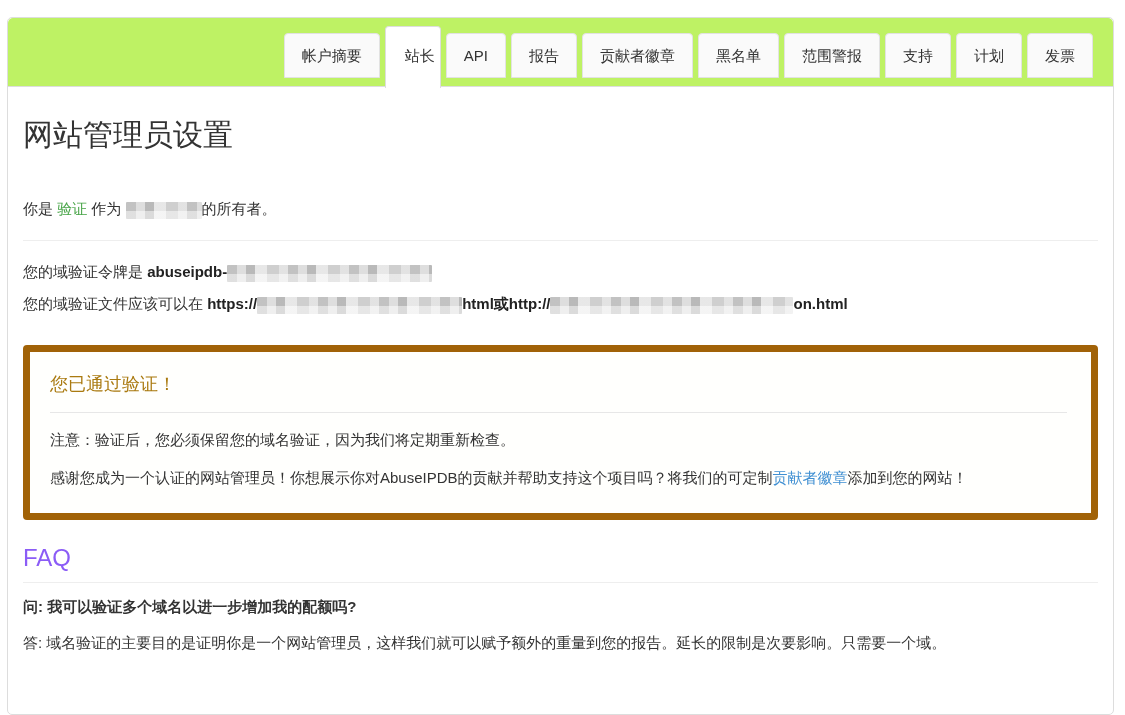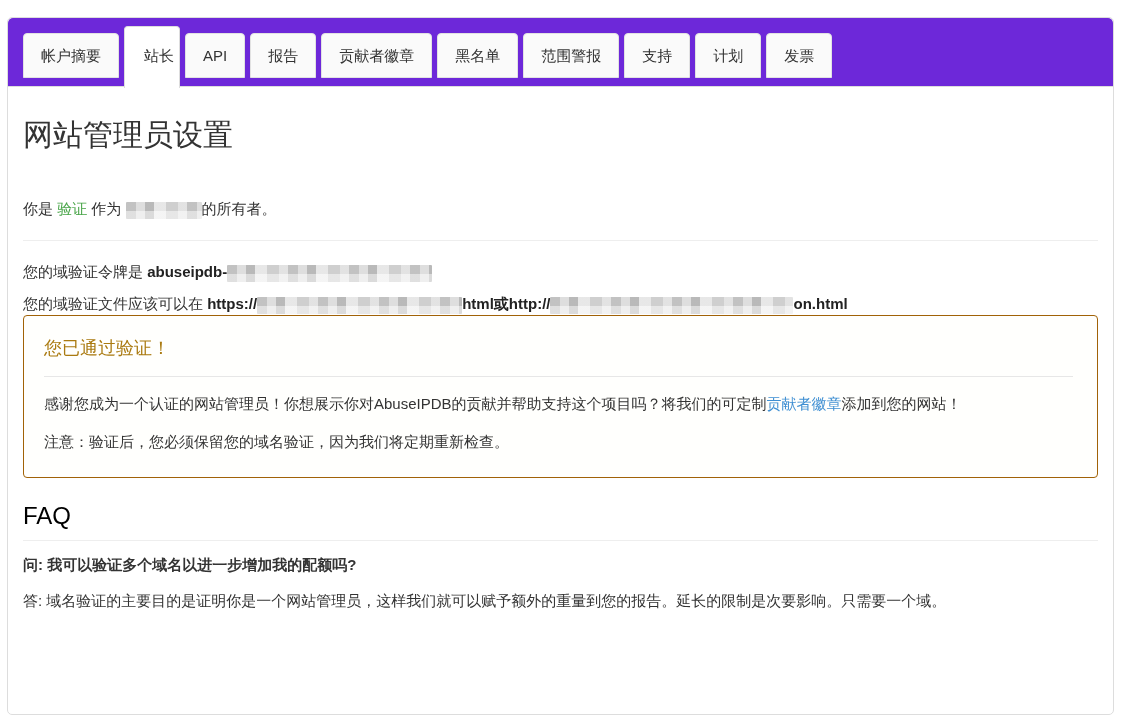--- a/index.html
+++ b/index.html
@@ -13,27 +13,28 @@
   
   .panel {
     margin:17px 11px 0 7px;
     border:1px solid #ddd;
     border-radius:5px;
     background:#fff;
     height:698px;
     overflow:hidden;
   }
   .panel-heading {
-    background:#6d28d9;
+    background:#bef264;
     border-bottom:1px solid #ddd;
     height:69px;
     padding:15px 15px 0 15px;
     display:flex;
     align-items:flex-start;
     border-radius:5px 5px 0 0;
+    justify-content:flex-end;
   }
   .tab {
     height:45px;
     padding:12px 17px;
     margin-right:5px;
     font-size:15px;
     color:#333;
     background:#fafafa;
     border:1px solid #e2e2e2;
     border-radius:4px 4px 0 0;
@@ -90,36 +91,37 @@
     padding:11px 18px;
     font-size:12px;
     font-weight:bold;
     color:#333;
     letter-spacing:.3px;
     cursor:pointer;
     font-family:"Liberation Sans","DejaVu Sans",sans-serif;
   }
 
   .alert-box {
-    border:1px solid #a16207;
+    margin-top:30px;
+    border:7px solid #a16207;
     border-radius:4px;
     padding:18px 24px 24px 20px;
     background:#fffffd;
   }
   .alert-title {
     color:#aa7a10;
     font-size:18px;
     font-weight:400;
     margin:2px 0 0 0;
   }
   .alert-divider { border:none; border-top:1px solid #e7e7e7; margin:16px 0 0 0; }
   .alert-box p { margin-top:16px; }
 
   .faq-title {
-    color:#000000;
+    color:#8b5cf6;
     font-size:24px;
     font-weight:400;
     margin:24px 0 0 0;
   }
   hr.faq-rule { border:none; border-top:1px solid #eee; margin:10px 0 0 0; }
   .faq-q { font-weight:bold; margin-top:13px; }
   .faq-a { margin-top:14px; }
 </style>
 </head>
 <body>
@@ -154,24 +156,24 @@
     </p>
 
     <p class="file-line">
       <span>您的域验证文件应该可以在 </span><b>https://</b><span class="redact" style="width:205px;"></span><b>html或http://</b><span class="redact" style="width:243px;"></span><b>on.html</b><br>
     </p>
 
 
     <div class="alert-box">
       <h3 class="alert-title">您已通过验证！</h3>
       <hr class="alert-divider">
+      <p>注意：验证后，您必须保留您的域名验证，因为我们将定期重新检查。</p>
       <p>
         <span>感谢您成为一个认证的网站管理员！你想展示你对AbuseIPDB的贡献并帮助支持这个项目吗？将我们的可定制</span><a class="link-blue">贡献者徽章</a><span>添加到您的网站！</span>
       </p>
-      <p>注意：验证后，您必须保留您的域名验证，因为我们将定期重新检查。</p>
     </div>
 
     <h2 class="faq-title">FAQ</h2>
     <hr class="faq-rule">
     <p class="faq-q">问: 我可以验证多个域名以进一步增加我的配额吗?</p>
     <p class="faq-a">答: 域名验证的主要目的是证明你是一个网站管理员，这样我们就可以赋予额外的重量到您的报告。延长的限制是次要影响。只需要一个域。</p>
 
   </div>
 </div>
 

